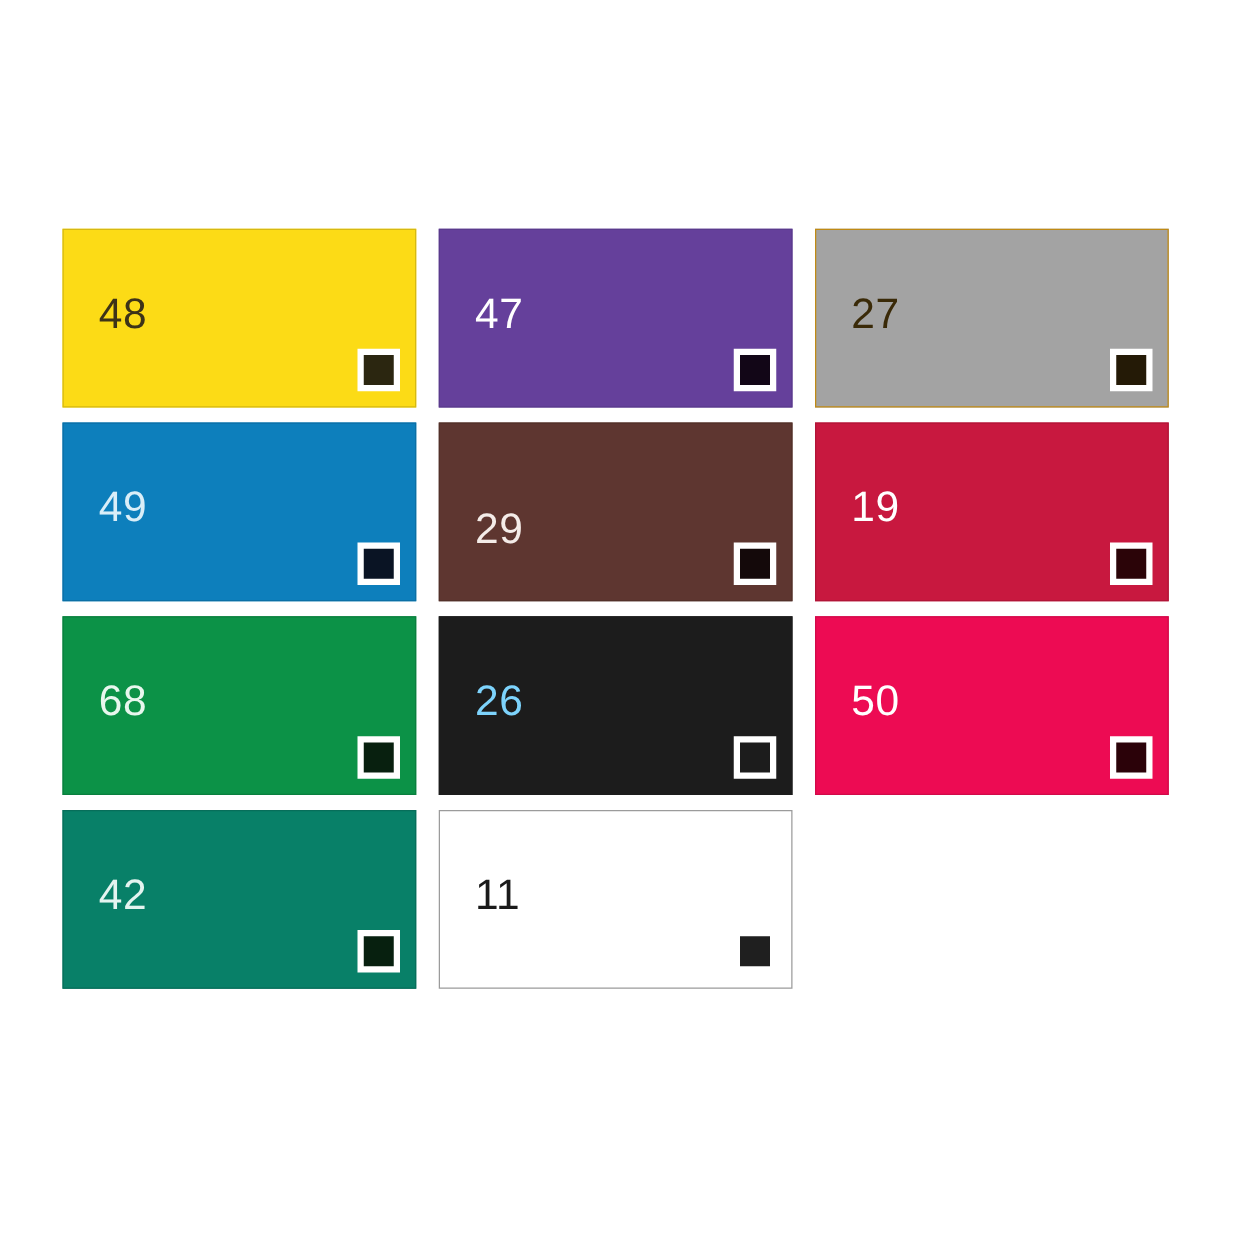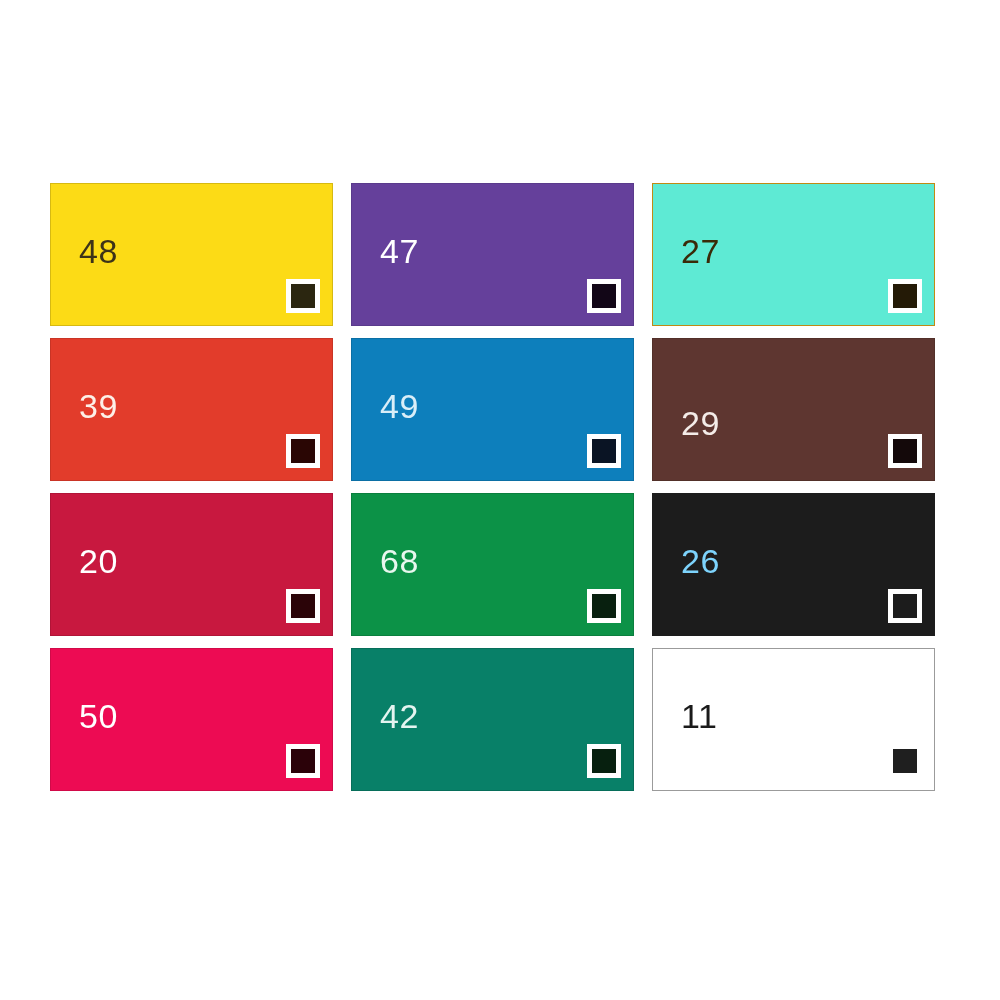--- a/index.html
+++ b/index.html
@@ -79,46 +79,40 @@
         <div class="swatch-chip" style="background: rgb(255, 255, 255); padding: 5px;">
           <div class="swatch-chip-inner" style="background: rgb(43, 38, 16);"></div>
         </div>
       </div>
       <div class="swatch" style="background: rgb(101, 64, 155); border: 1px solid rgb(90, 58, 140);">
         <div class="swatch-label" style="color: rgb(255, 255, 255);">47</div>
         <div class="swatch-chip" style="background: rgb(255, 255, 255); padding: 5px;">
           <div class="swatch-chip-inner" style="background: rgb(18, 6, 23);"></div>
         </div>
       </div>
-      <div class="swatch" style="background: #5eead4; border: 1px solid rgb(192, 138, 20);">
+      <div class="swatch" style="background: #a3a3a3; border: 1px solid rgb(192, 138, 20);">
         <div class="swatch-label" style="color: rgb(58, 42, 8);">27</div>
         <div class="swatch-chip" style="background: rgb(255, 255, 255); padding: 5px;">
           <div class="swatch-chip-inner" style="background: rgb(36, 26, 6);"></div>
-        </div>
-      </div>
-      <div class="swatch" style="background: rgb(226, 60, 43); border: 1px solid rgb(201, 52, 37);">
-        <div class="swatch-label" style="color: rgb(253, 240, 232);">39</div>
-        <div class="swatch-chip" style="background: rgb(255, 255, 255); padding: 5px;">
-          <div class="swatch-chip-inner" style="background: rgb(42, 6, 4);"></div>
         </div>
       </div>
       <div class="swatch" style="background: rgb(13, 127, 188); border: 1px solid rgb(11, 111, 165);">
         <div class="swatch-label" style="color: rgb(217, 238, 248);">49</div>
         <div class="swatch-chip" style="background: rgb(255, 255, 255); padding: 5px;">
           <div class="swatch-chip-inner" style="background: rgb(10, 20, 36);"></div>
         </div>
       </div>
       <div class="swatch" style="background: rgb(94, 54, 48); border: 1px solid rgb(82, 48, 41);">
         <div class="swatch-label" style="color: rgb(244, 236, 232); margin-top: 17px;">29</div>
         <div class="swatch-chip" style="background: rgb(255, 255, 255); padding: 5px;">
           <div class="swatch-chip-inner" style="background: rgb(20, 9, 10);"></div>
         </div>
       </div>
       <div class="swatch" style="background: rgb(200, 24, 63); border: 1px solid rgb(177, 20, 55);">
-        <div class="swatch-label" style="color: rgb(255, 255, 255);">20</div>
+        <div class="swatch-label" style="color: rgb(255, 255, 255);">19</div>
         <div class="swatch-chip" style="background: rgb(255, 255, 255); padding: 5px;">
           <div class="swatch-chip-inner" style="background: rgb(43, 4, 8);"></div>
         </div>
       </div>
       <div class="swatch" style="background: rgb(12, 146, 71); border: 1px solid rgb(10, 127, 62);">
         <div class="swatch-label" style="color: rgb(232, 247, 238);">68</div>
         <div class="swatch-chip" style="background: rgb(255, 255, 255); padding: 5px;">
           <div class="swatch-chip-inner" style="background: rgb(8, 32, 15);"></div>
         </div>
       </div>

